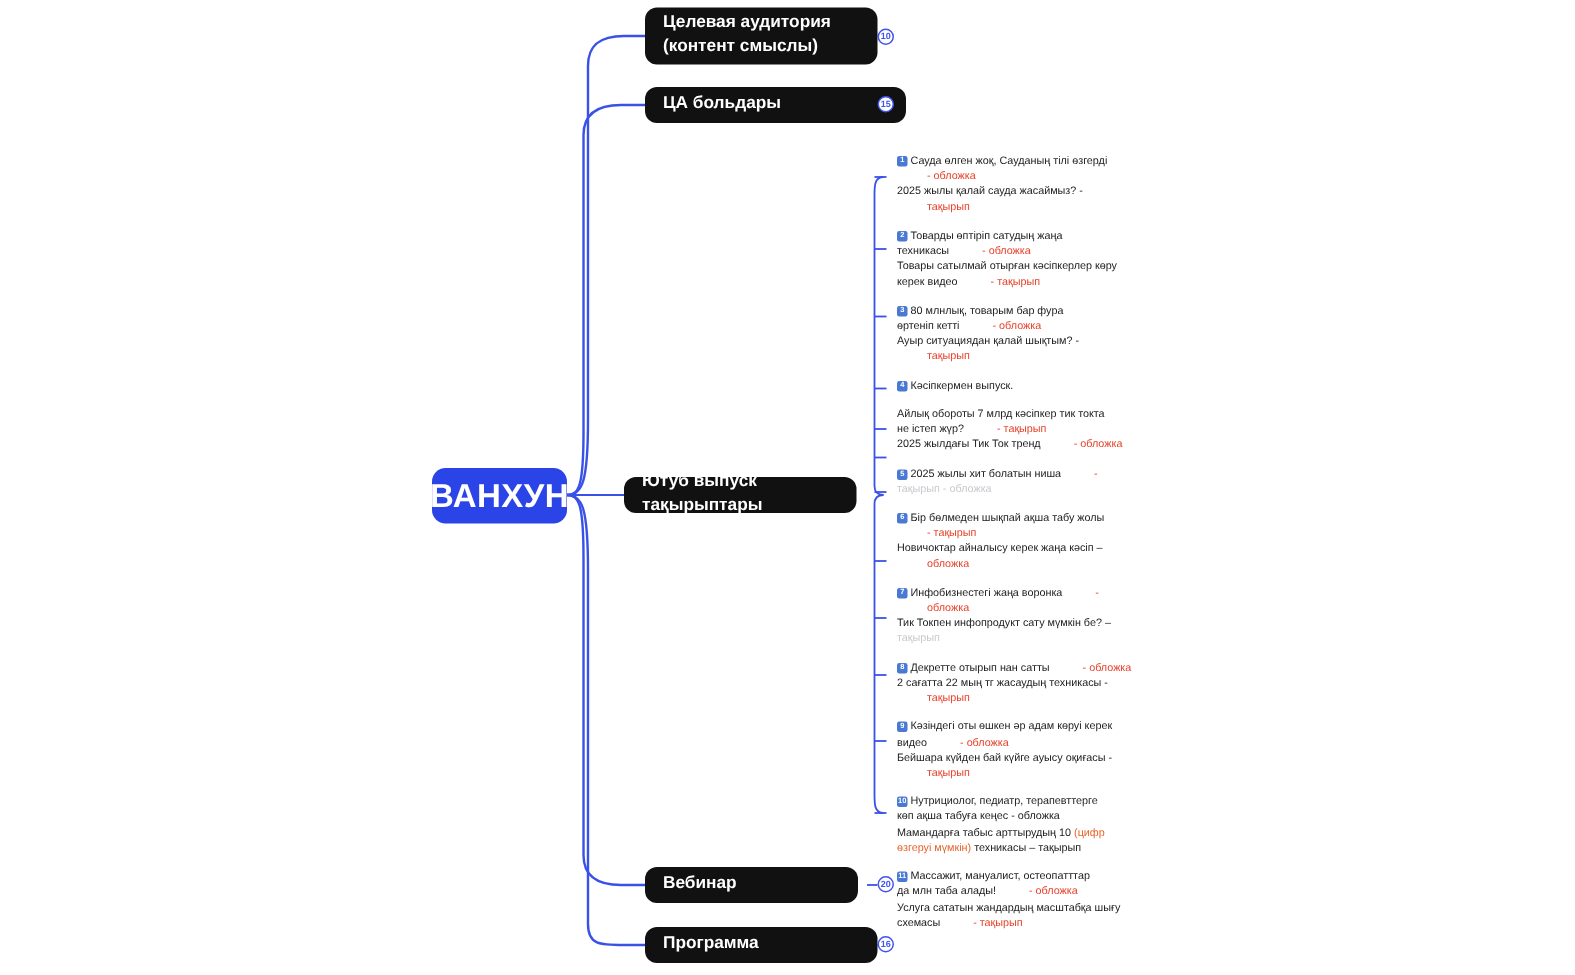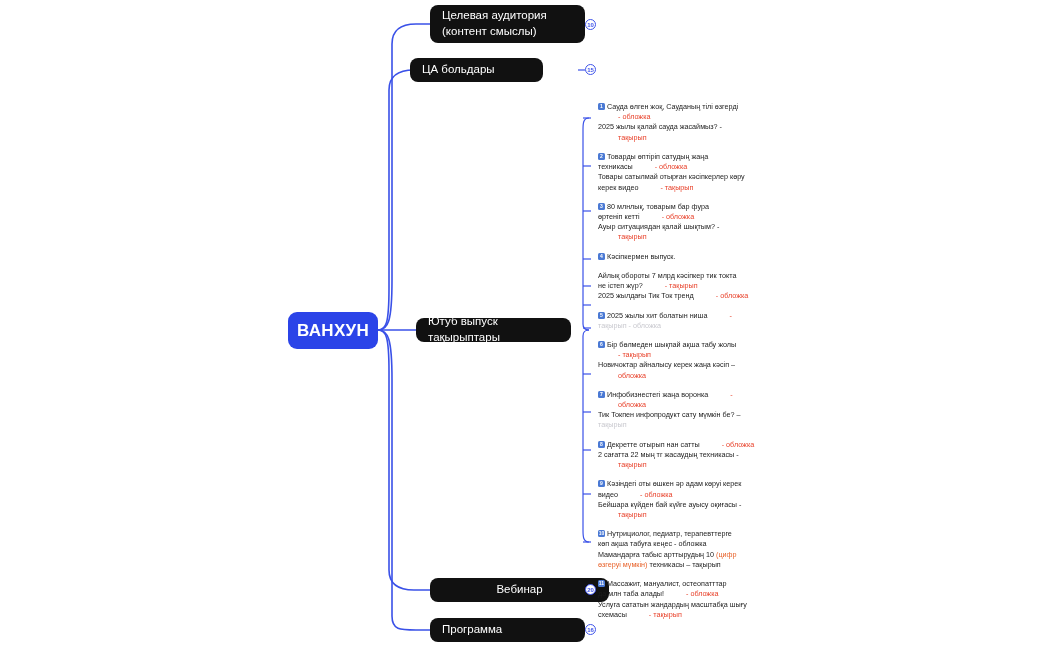--- a/index.html
+++ b/index.html
@@ -15,34 +15,34 @@
 
   
   .root-node{
     position:absolute;
     left:288px;top:312px;
     width:90px;height:37px;
     background:#2b44e8;
     border-radius:9px;
     display:flex;align-items:center;justify-content:center;
     color:#ffffff;
-    font-size:17px;
+    font-size:22px;
     font-weight:bold;
     letter-spacing:.3px;
     box-sizing:border-box;
   }
 
   
   .branch{
     position:absolute;
     background:#111111;
     border-radius:8px;
     color:#ffffff;
     font-size:11.5px;
-    font-weight:normal;
+    font-weight:bold;
     display:flex;
     align-items:center;
     padding:0 12px;
     box-sizing:border-box;
     line-height:1.35;
   }
   .branch.two-line{align-items:center;}
 
   
   .badge{
@@ -140,32 +140,32 @@
     <span>ВАНХУН</span>
   </div>
 
   <div class="branch two-line" style="left:430px;top:5px;width:155px;height:38px;">
     <span>Целевая аудитория (контент смыслы)</span>
   </div>
   <div class="badge" style="left:585px;top:19px;">
     <span>10</span>
   </div>
 
-  <div class="branch" style="left:410px;top:58px;width:133px;height:24px;text-align:center;">
+  <div class="branch" style="left:430px;top:58px;width:174px;height:24px;text-align:center;">
     <span>ЦА больдары</span>
   </div>
   <div class="badge" style="left:585px;top:64px;">
     <span>15</span>
   </div>
 
   <div class="branch" style="left:416px;top:318px;width:155px;height:24px;">
     <span>Ютуб выпуск тақырыптары</span>
   </div>
 
-  <div class="branch" style="left:430px;top:578px;width:179px;height:24px;justify-content:center;">
+  <div class="branch" style="left:430px;top:578px;width:142px;height:24px;">
     <span>Вебинар</span>
   </div>
   <div class="badge" style="left:585px;top:584px;">
     <span>20</span>
   </div>
 
   <div class="branch" style="left:430px;top:618px;width:155px;height:24px;">
     <span>Программа</span>
   </div>
   <div class="badge" style="left:585px;top:624px;">

